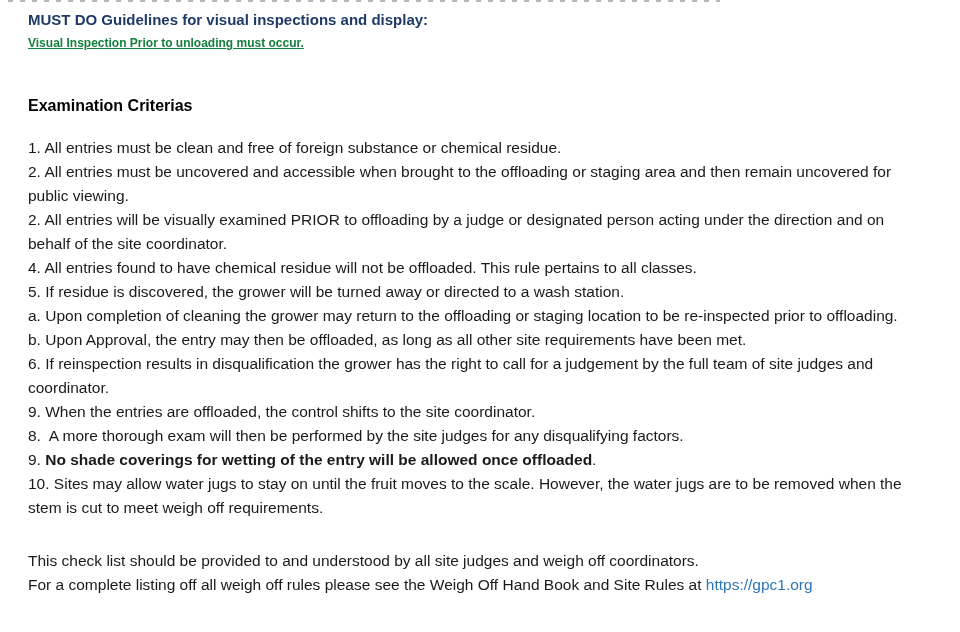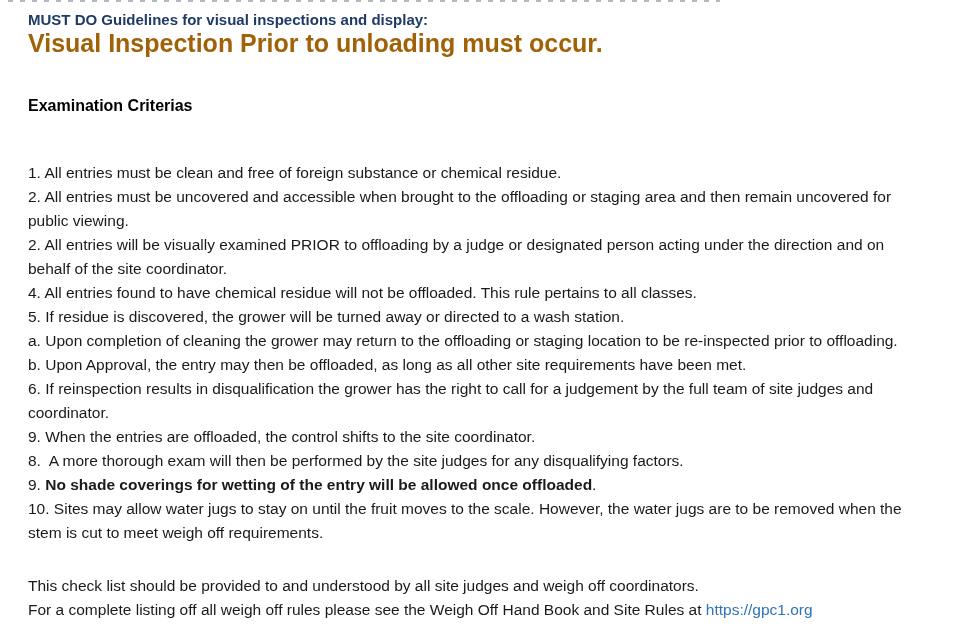--- a/index.html
+++ b/index.html
@@ -23,33 +23,34 @@
     background:repeating-linear-gradient(90deg,#6a6f7a 0 5px,transparent 5px 12px);
     opacity:.5;
   }
   .kicker{
     color:var(--kicker-blue);
     font-weight:700;
     font-size:15px;
     line-height:21px;
   }
   .title{
-    color:#a16207;
+    color:#15803d;
     font-weight:700;
-    font-size:25px;
+    font-size:12px;
     line-height:26px;
+    text-decoration:underline;
   }
   .heading{
     color:#000;
     font-weight:700;
     font-size:16px;
     line-height:24px;
     margin-top:38px;
   }
-  .list{margin-top:43px}
+  .list{margin-top:18px}
   .body{
     margin:0;
     font-size:15.5px;
     line-height:24px;
     max-width:902px;
   }
   .body strong{font-weight:700}
   .footer-line1{margin-top:29px}
   .link{
     color:var(--link-blue);

